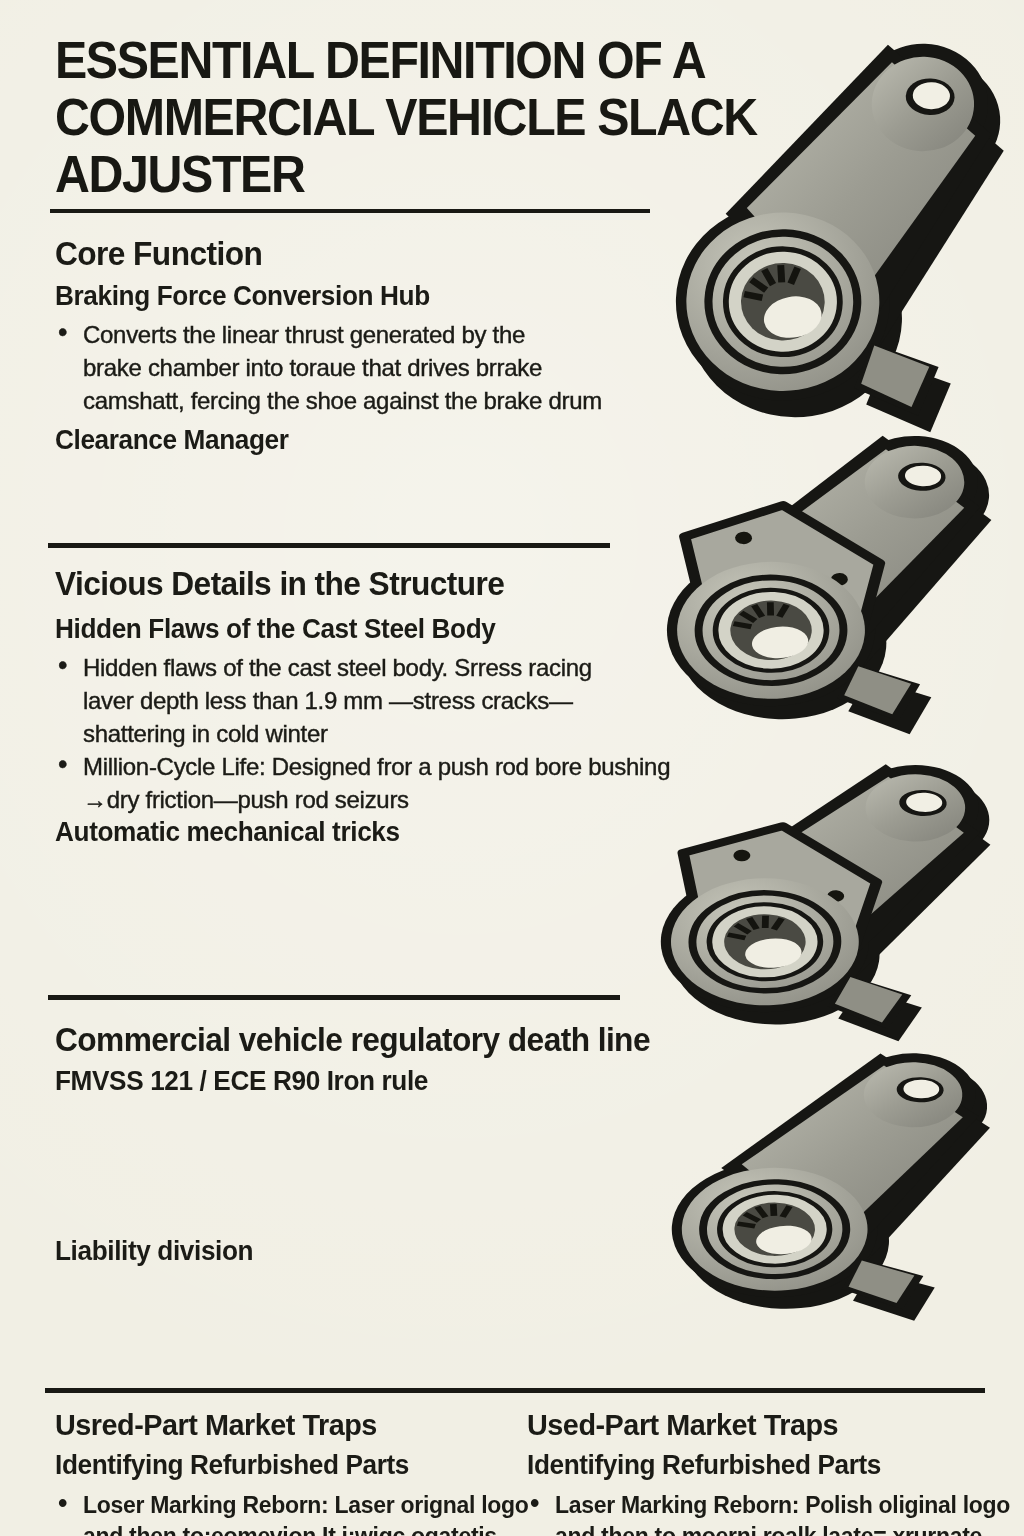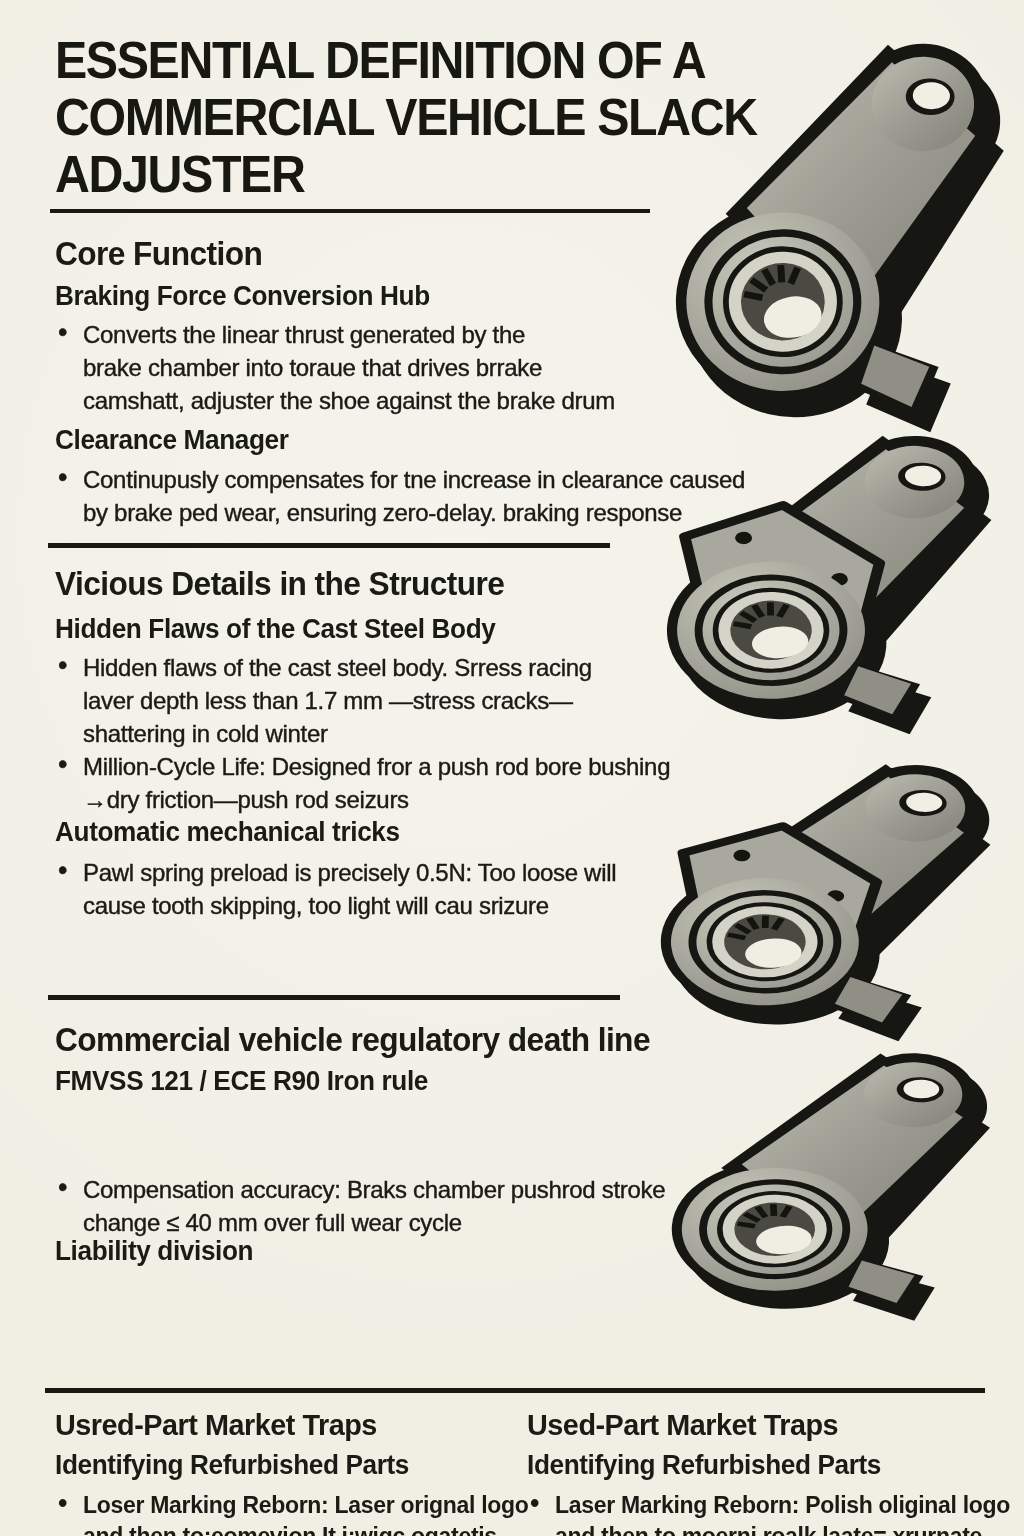--- a/index.html
+++ b/index.html
@@ -127,44 +127,38 @@
 
   <h1 class="abs title" style="left:55px;top:32px;width:760px">ESSENTIAL DEFINITION OF A
 COMMERCIAL VEHICLE SLACK
 ADJUSTER</h1>
   <div class="rule" style="left:50px;top:209px;width:600px;height:4px"></div>
 
   <h2 class="abs h2" style="left:55px;top:236px">Core Function</h2>
   <h3 class="abs h3" style="left:55px;top:281px">Braking Force Conversion Hub</h3>
   <p class="abs body bullet" style="left:55px;top:318px;width:640px">Converts the linear thrust generated by the
 brake chamber into toraue that drives brrake
-camshatt, adjuster the shoe against the brake drum</p>
+camshatt, fercing the shoe against the brake drum</p>
   <h3 class="abs h3" style="left:55px;top:425px">Clearance Manager</h3>
-  <p class="abs body bullet" style="left:55px;top:463px;width:720px">Continupusly compensates for tne increase in clearance caused
-by brake ped wear, ensuring zero-delay. braking response</p>
 
   <div class="rule" style="left:48px;top:543px;width:562px;height:5px"></div>
 
   <h2 class="abs h2" style="left:55px;top:566px">Vicious Details in the Structure</h2>
   <h3 class="abs h3" style="left:55px;top:614px">Hidden Flaws of the Cast Steel Body</h3>
   <p class="abs body bullet" style="left:55px;top:651px;width:640px">Hidden flaws of the cast steel body. Srress racing
-laver depth less than 1.7 mm —stress cracks—
+laver depth less than 1.9 mm —stress cracks—
 shattering in cold winter</p>
   <p class="abs body bullet" style="left:55px;top:750px;width:700px">Million-Cycle Life: Designed fror a push rod bore bushing
 →dry friction—push rod seizurs</p>
   <h3 class="abs h3" style="left:55px;top:817px">Automatic mechanical tricks</h3>
-  <p class="abs body bullet" style="left:55px;top:856px;width:660px">Pawl spring preload is precisely 0.5N: Too loose will
-cause tooth skipping, too light will cau srizure</p>
 
   <div class="rule" style="left:48px;top:995px;width:572px;height:5px"></div>
 
   <h2 class="abs h2" style="left:55px;top:1022px">Commercial vehicle regulatory death line</h2>
   <h3 class="abs h3" style="left:55px;top:1066px">FMVSS 121 / ECE R90 Iron rule</h3>
-  <p class="abs body bullet" style="left:55px;top:1173px;width:680px">Compensation accuracy: Braks chamber pushrod stroke
-change ≤ 40 mm over full wear cycle</p>
   <h3 class="abs h3" style="left:55px;top:1236px">Liability division</h3>
 
   <div class="rule" style="left:45px;top:1388px;width:940px;height:5px"></div>
 
   <h2 class="abs f-h2" style="left:55px;top:1408px">Usred-Part Market Traps</h2>
   <h3 class="abs f-h3" style="left:55px;top:1450px">Identifying Refurbished Parts</h3>
   <p class="abs f-body bullet" style="left:55px;top:1490px;width:450px">Loser Marking Reborn: Laser orignal logo
 and then to:eomevion It i:wigc ogatetis</p>
 
   <h2 class="abs f-h2" style="left:527px;top:1408px">Used-Part Market Traps</h2>

